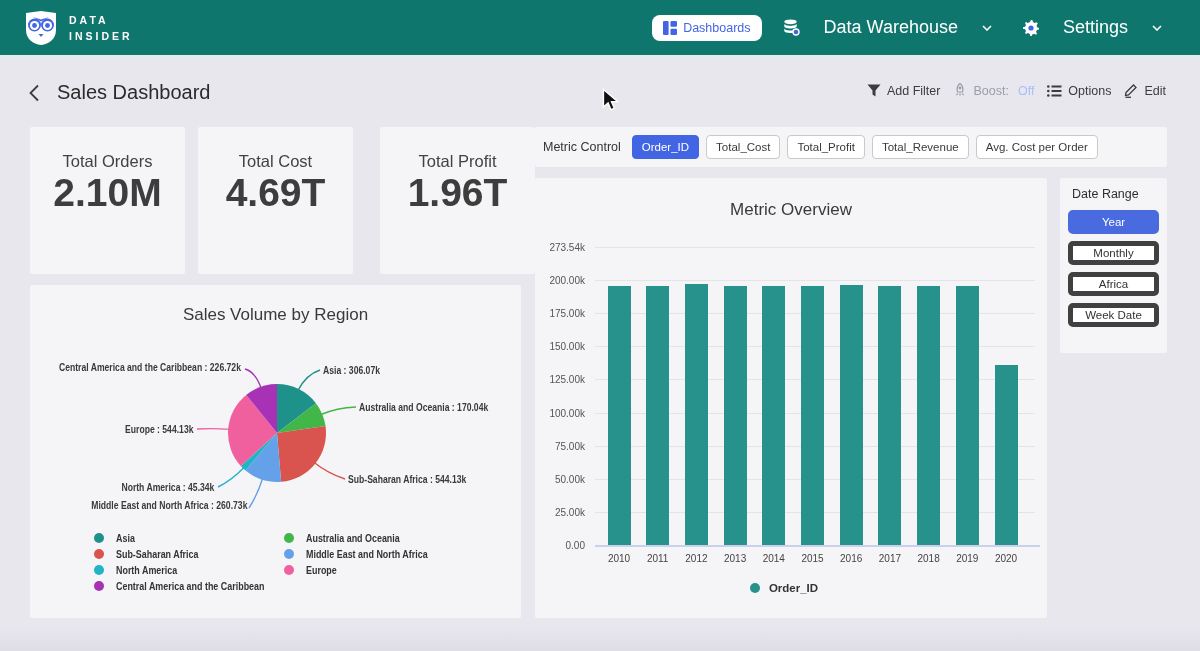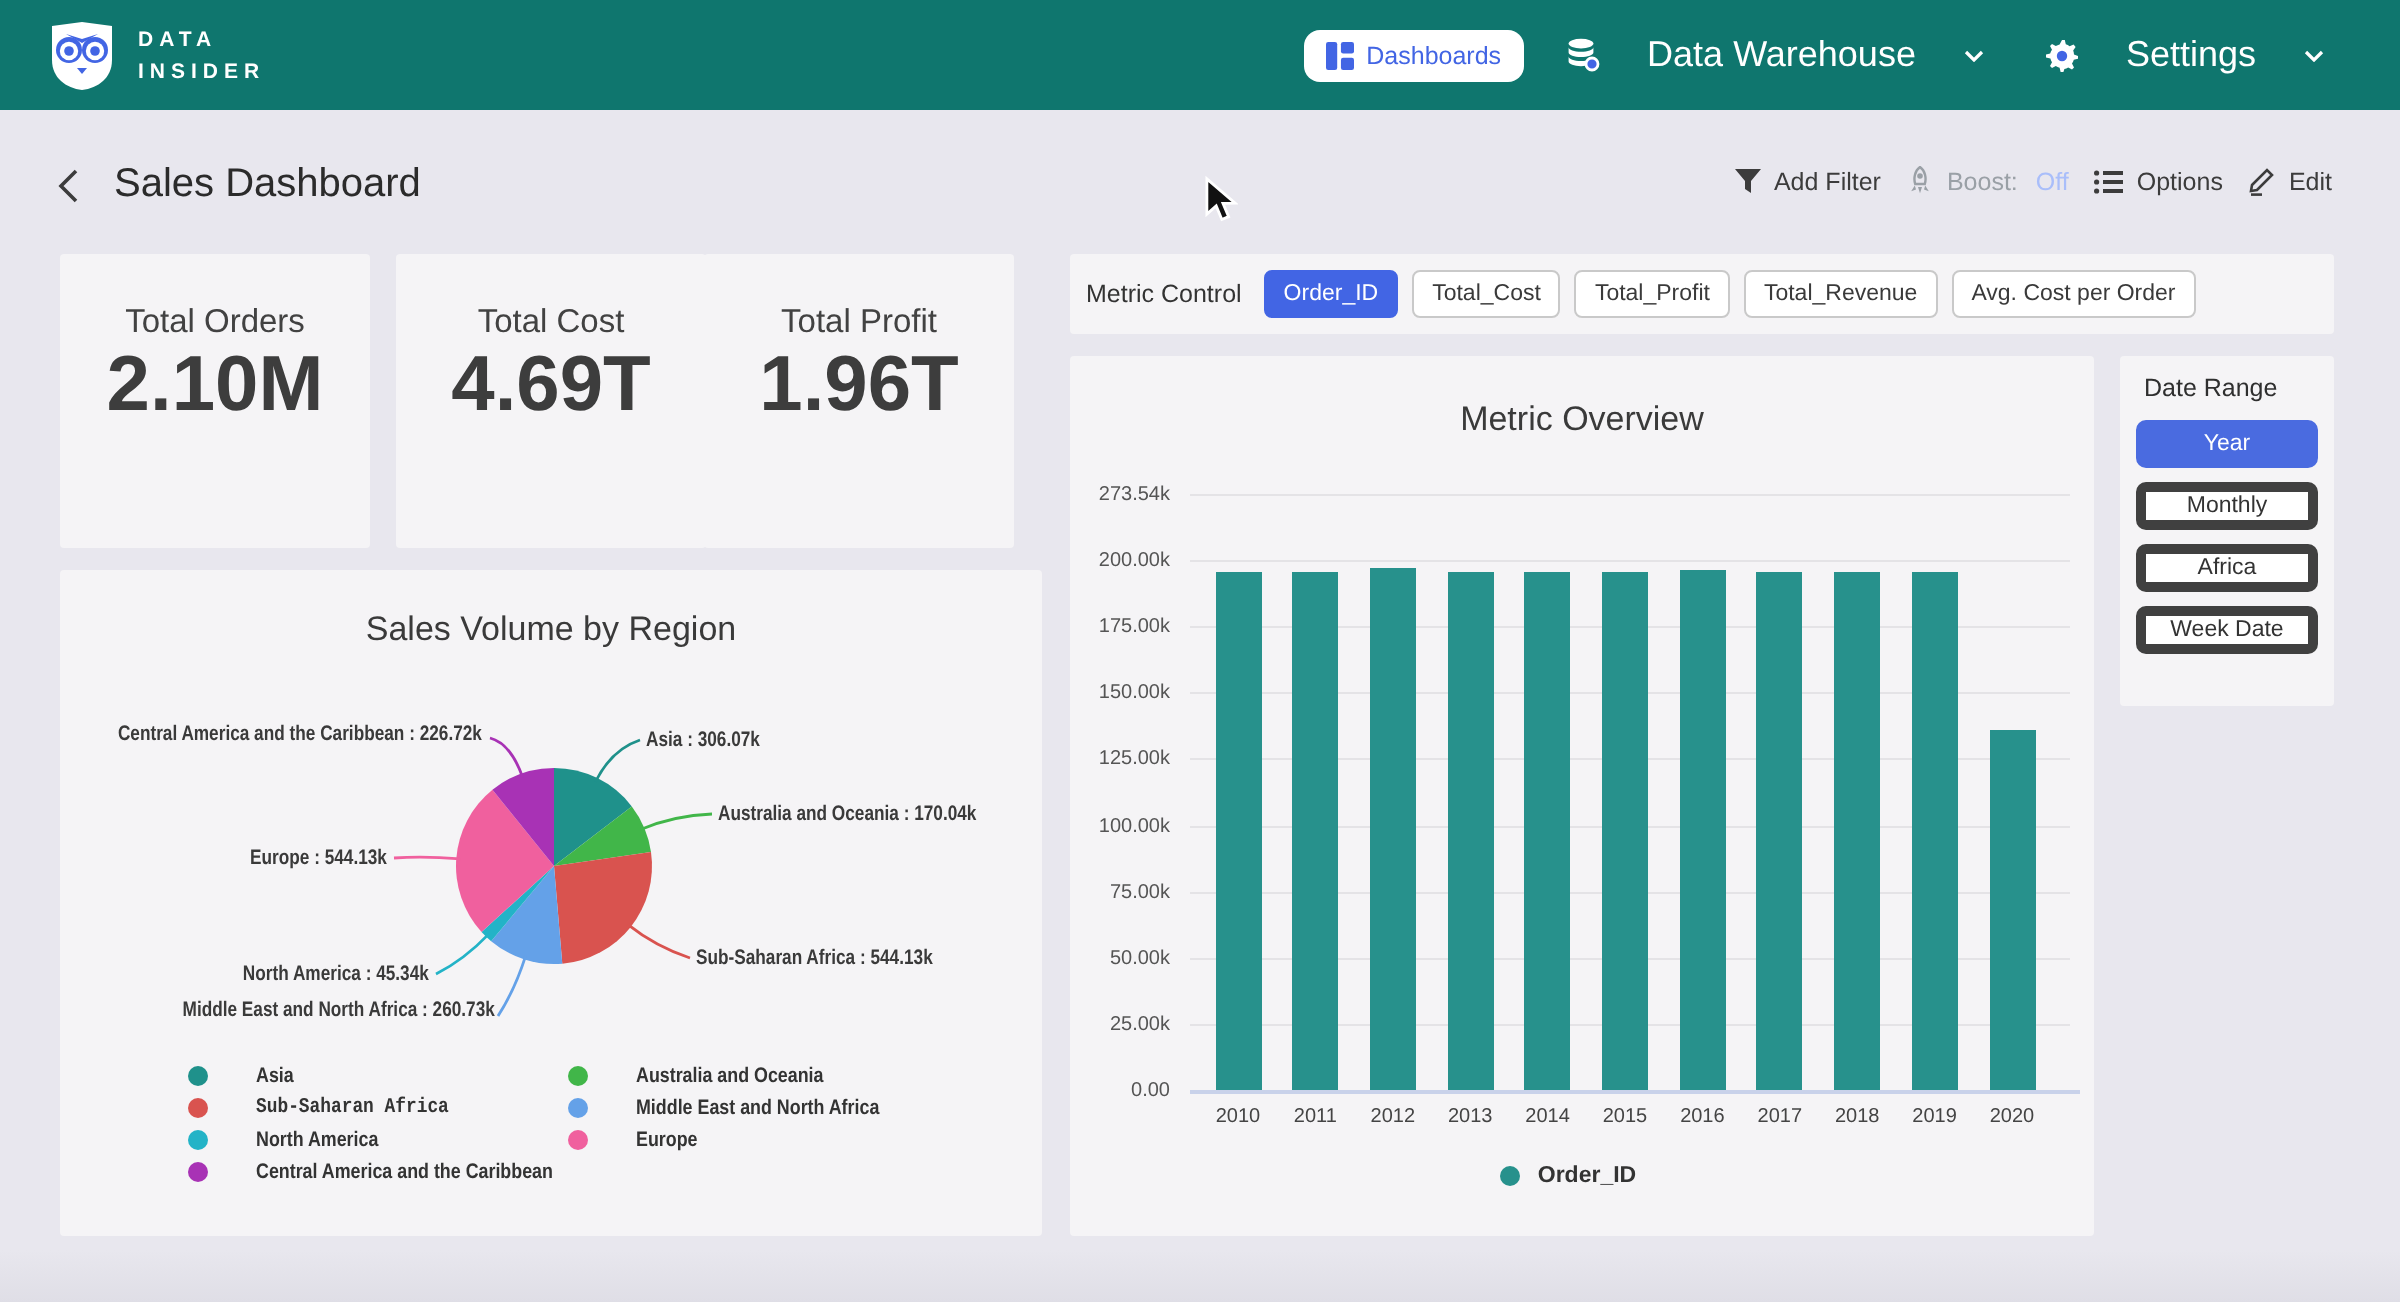--- a/index.html
+++ b/index.html
@@ -56,21 +56,21 @@
   .rbtn + .rbtn { margin-top:7px; }
   .range-btns { margin-top:9px; }
 
   
   .pie-card { left:30px; top:285px; width:491px; height:333px; }
   .pie-title { text-align:center; margin-top:20px; font-size:17px; color:#3a3a3a; }
   .pie-svg { position:absolute; left:0; top:0; }
   .pie-label { position:absolute; font-size:10.5px; font-weight:bold; color:#3a3a3a; white-space:nowrap; transform:scaleX(0.82); }
   .pie-label.al { transform-origin:left center; }
   .pie-label.ar { transform-origin:right center; }
-  .legend-item { position:absolute; display:flex; align-items:center; gap:24px; font-size:10.5px; font-weight:bold; color:#333; white-space:nowrap; }
+  .legend-item { position:absolute; display:flex; align-items:center; gap:12px; font-size:10.5px; font-weight:bold; color:#333; white-space:nowrap; }
   .legend-item .txt { transform:scaleX(0.85); transform-origin:left center; }
 
   .cursor { position:absolute; left:602px; top:88px; }
 </style>
 </head>
 <body>
 
 <div class="nav">
   <div class="brand">
     <svg width="34" height="36" viewBox="0 0 34 36">
@@ -165,21 +165,21 @@
 </div>
 
 <div class="card kpi" style="left:30px">
   <div class="kpi-label">Total Orders</div>
   <div class="kpi-value">2.10M</div>
 </div>
 <div class="card kpi" style="left:198px">
   <div class="kpi-label">Total Cost</div>
   <div class="kpi-value">4.69T</div>
 </div>
-<div class="card kpi" style="left:352px">
+<div class="card kpi" style="left:380px">
   <div class="kpi-label">Total Profit</div>
   <div class="kpi-value">1.96T</div>
 </div>
 
 <div class="card metric-bar">
   <span class="metric-label">Metric Control</span>
   <span id="metric-buttons"><button class="mbtn selected">Order_ID</button><button class="mbtn">Total_Cost</button><button class="mbtn">Total_Profit</button><button class="mbtn">Total_Revenue</button><button class="mbtn">Avg. Cost per Order</button></span>
 </div>
 
 <div class="card chart-card">
@@ -269,21 +269,21 @@
       <div class="pie-label ar" style="right: 274px; top: 214px;">Middle East and North Africa : 260.73k</div>
       <div class="pie-label ar" style="right: 307px; top: 196px;">North America : 45.34k</div>
       <div class="pie-label ar" style="right: 328px; top: 138px;">Europe : 544.13k</div>
       <div class="pie-label ar" style="right: 280px; top: 76px;">Central America and the Caribbean : 226.72k</div>
     </div>
   <div id="pie-legend">
       <div class="legend-item" style="left: 64px; top: 247px;">
         <span class="dot" style="background:#1f918b"></span>
         <span class="txt">Asia</span>
       </div>
-      <div class="legend-item" style="left: 64px; top: 263px; font-family: Liberation Mono, monospace;">
+      <div class="legend-item" style="left: 64px; top: 263px;">
         <span class="dot" style="background:#d9534f"></span>
         <span class="txt">Sub-Saharan Africa</span>
       </div>
       <div class="legend-item" style="left: 64px; top: 279px;">
         <span class="dot" style="background:#23b3c7"></span>
         <span class="txt">North America</span>
       </div>
       <div class="legend-item" style="left: 64px; top: 295px;">
         <span class="dot" style="background:#a832b5"></span>
         <span class="txt">Central America and the Caribbean</span>

